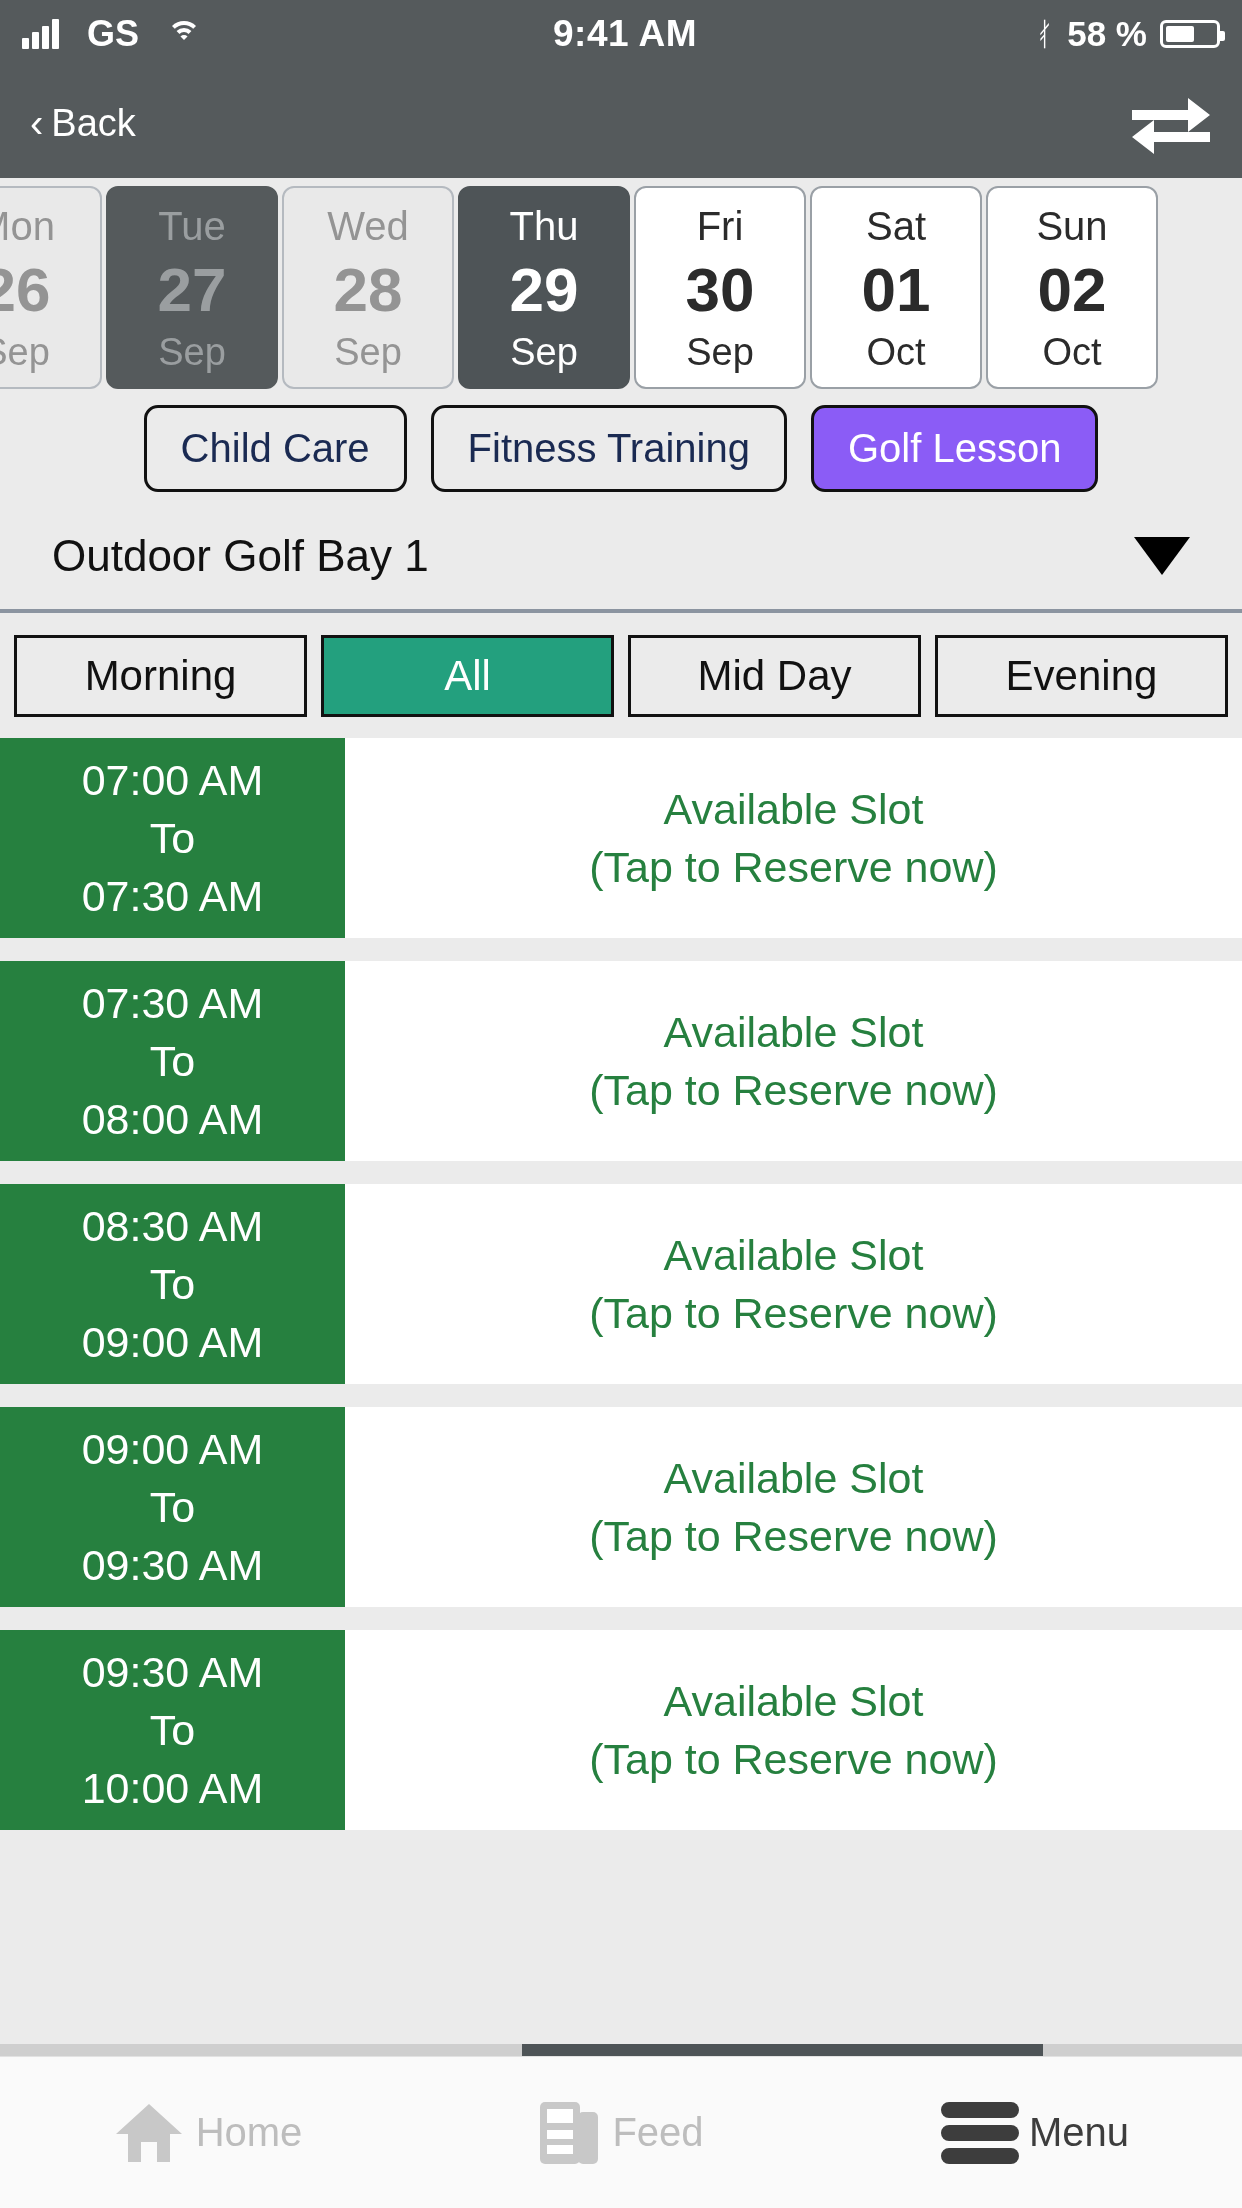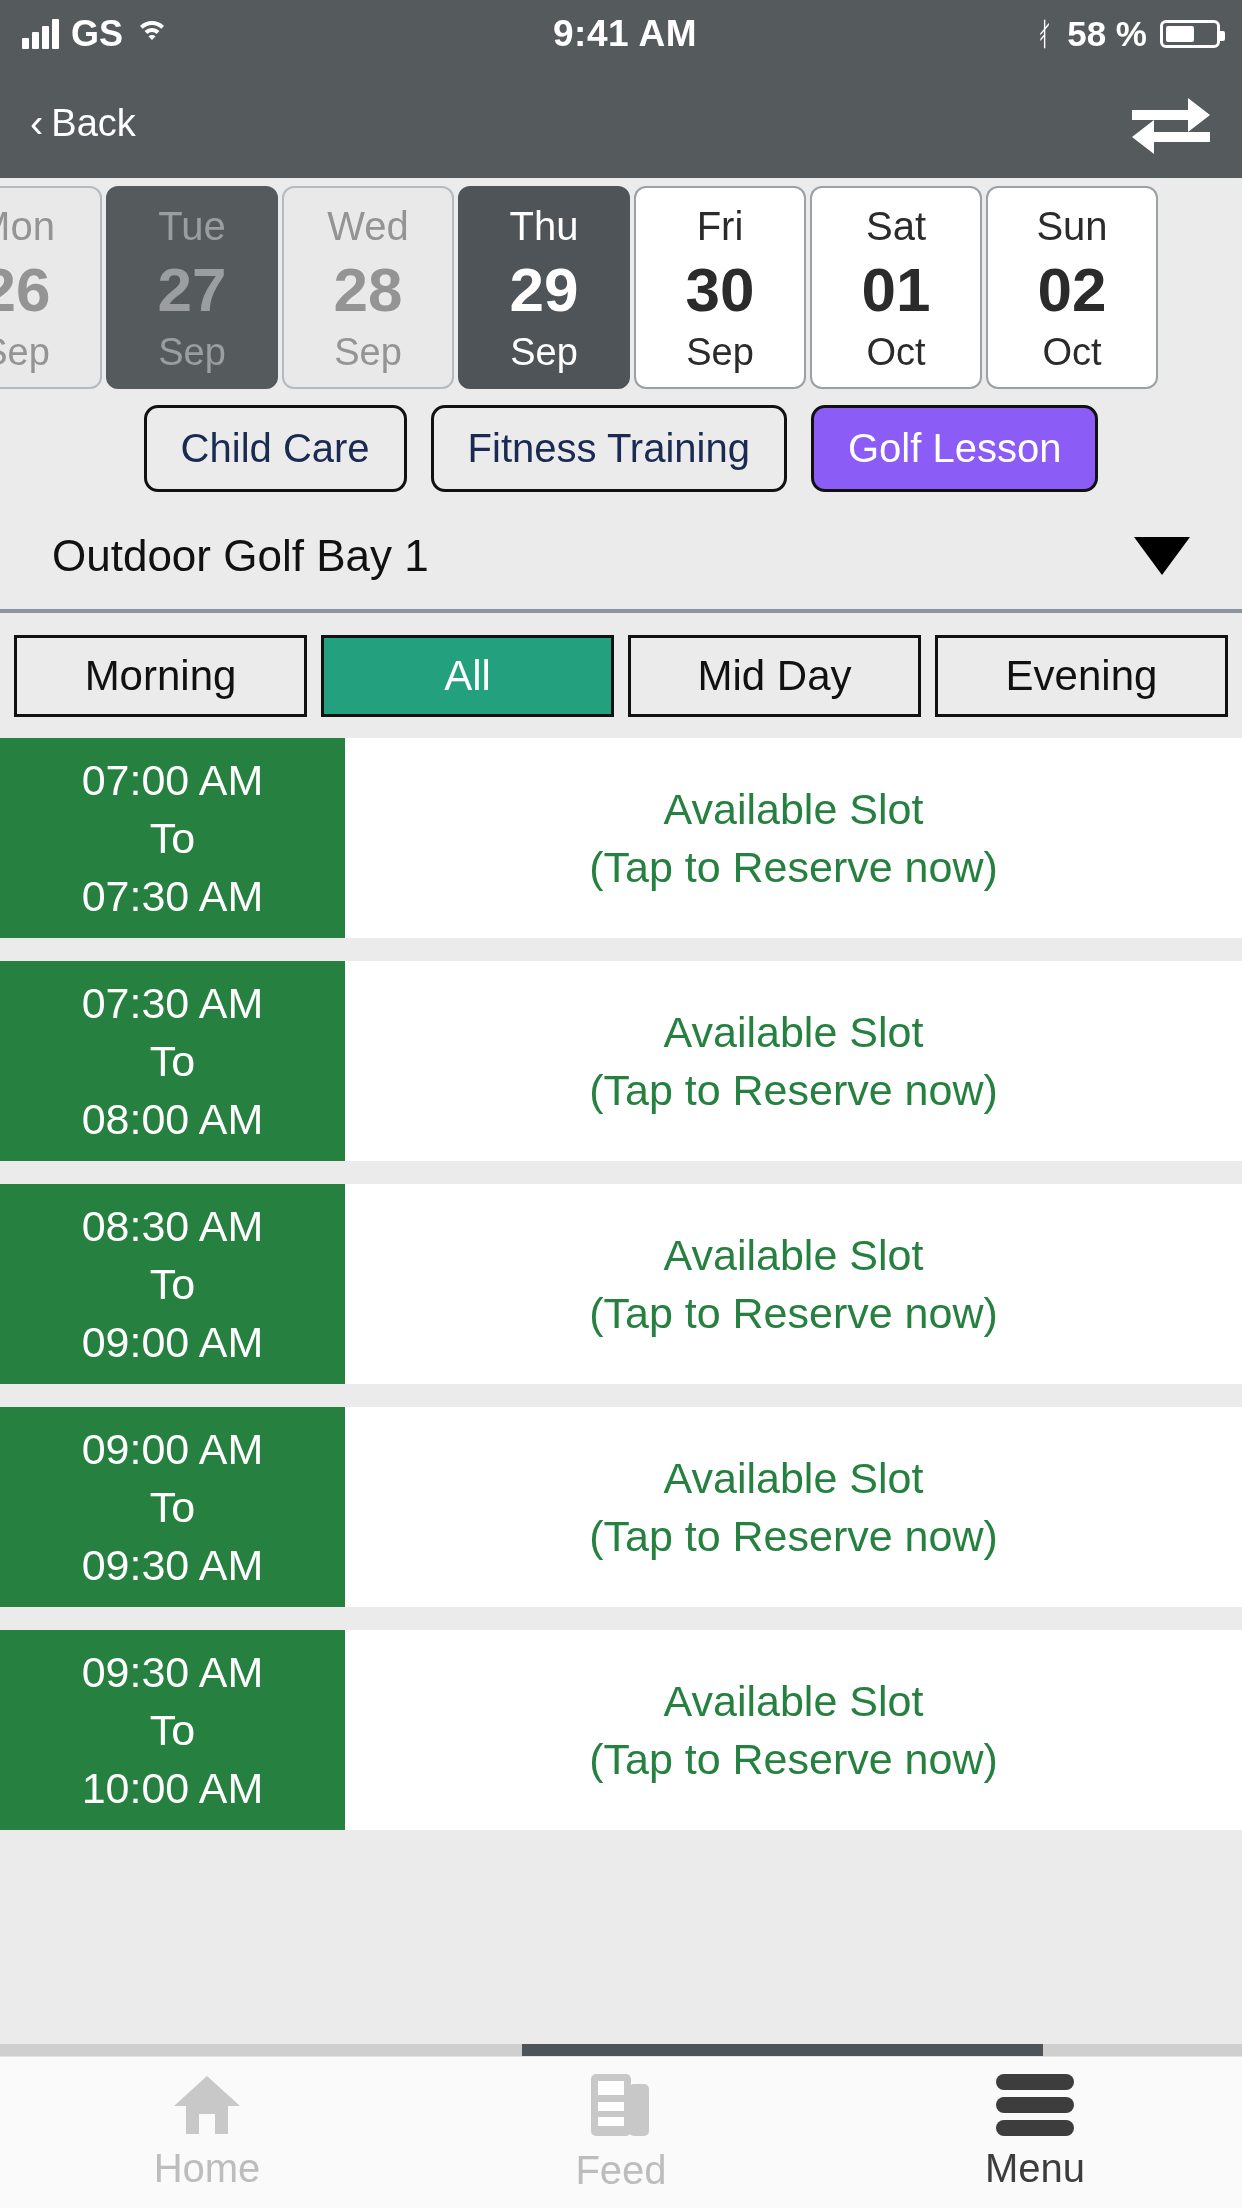--- a/index.html
+++ b/index.html
@@ -10,21 +10,21 @@
     overflow: hidden;
   }
   .phone { position: relative; width: 1242px; height: 2208px; background: #ebebeb; display: flex; flex-direction: column; }
 
   
   .statusbar {
     height: 68px; background: #555a5c; color: #fff;
     display: flex; align-items: center; padding: 0 22px;
     flex: 0 0 68px; position: relative;
   }
-  .sb-left { display: flex; align-items: center; gap: 12px; }
+  .sb-left { display: flex; align-items: center; gap: 28px; }
   .sb-center { position: absolute; left: 8px; right: 0; text-align: center; font-size: 37px; font-weight: 600; letter-spacing: .5px; pointer-events: none; }
   .sb-right { margin-left: auto; display: flex; align-items: center; gap: 13px; position: relative; z-index: 2; }
   .sig { display: flex; align-items: flex-end; gap: 3px; height: 30px; }
   .sig i { display: block; width: 7px; background: #fff; border-radius: 1px; }
   .sig i:nth-child(1) { height: 11px; }
   .sig i:nth-child(2) { height: 17px; }
   .sig i:nth-child(3) { height: 23px; }
   .sig i:nth-child(4) { height: 30px; }
   .carrier { font-size: 36px; font-weight: 600; }
   .wifi { position: relative; width: 34px; height: 27px; }
@@ -107,21 +107,21 @@
   }
   .slot-body { flex: 1 1 auto; display: flex; flex-direction: column; align-items: center; justify-content: center; background: #fff; }
   .slot-body .s1 { font-size: 43px; color: #26803f; line-height: 1.35; }
   .slot-body .s2 { font-size: 43px; color: #26803f; line-height: 1.35; }
 
   .hscroll { position: absolute; left: 0; right: 0; bottom: 0; height: 12px; background: #cfcfcf; }
   .hscroll i { display: block; height: 100%; width: 42%; margin-left: 42%; background: #4e5457; }
 
   
   .bottomnav { flex: 0 0 152px; background: #fafafa; display: flex; align-items: center; border-top: 1px solid #e2e2e2; }
-  .navitem { flex: 1 1 0; display: flex; flex-direction: column; align-items: center; justify-content: center; gap: 10px; }
+  .navitem { flex: 1 1 0; display: flex; flex-direction: row; align-items: center; justify-content: center; gap: 10px; }
   .navitem .nlabel { font-size: 40px; }
   .navitem.muted .nlabel { color: #bdbdbd; }
   .navitem.dark .nlabel { color: #3d3d3d; }
   .ic-home { width: 74px; height: 62px; position: relative; }
   .ic-feed { width: 64px; height: 66px; position: relative; }
   .ic-menu { width: 78px; height: 62px; display: flex; flex-direction: column; justify-content: space-between; }
   .ic-menu i { display: block; height: 16px; background: #3d3d3d; border-radius: 8px; }
 </style>
 </head>
 <body>

